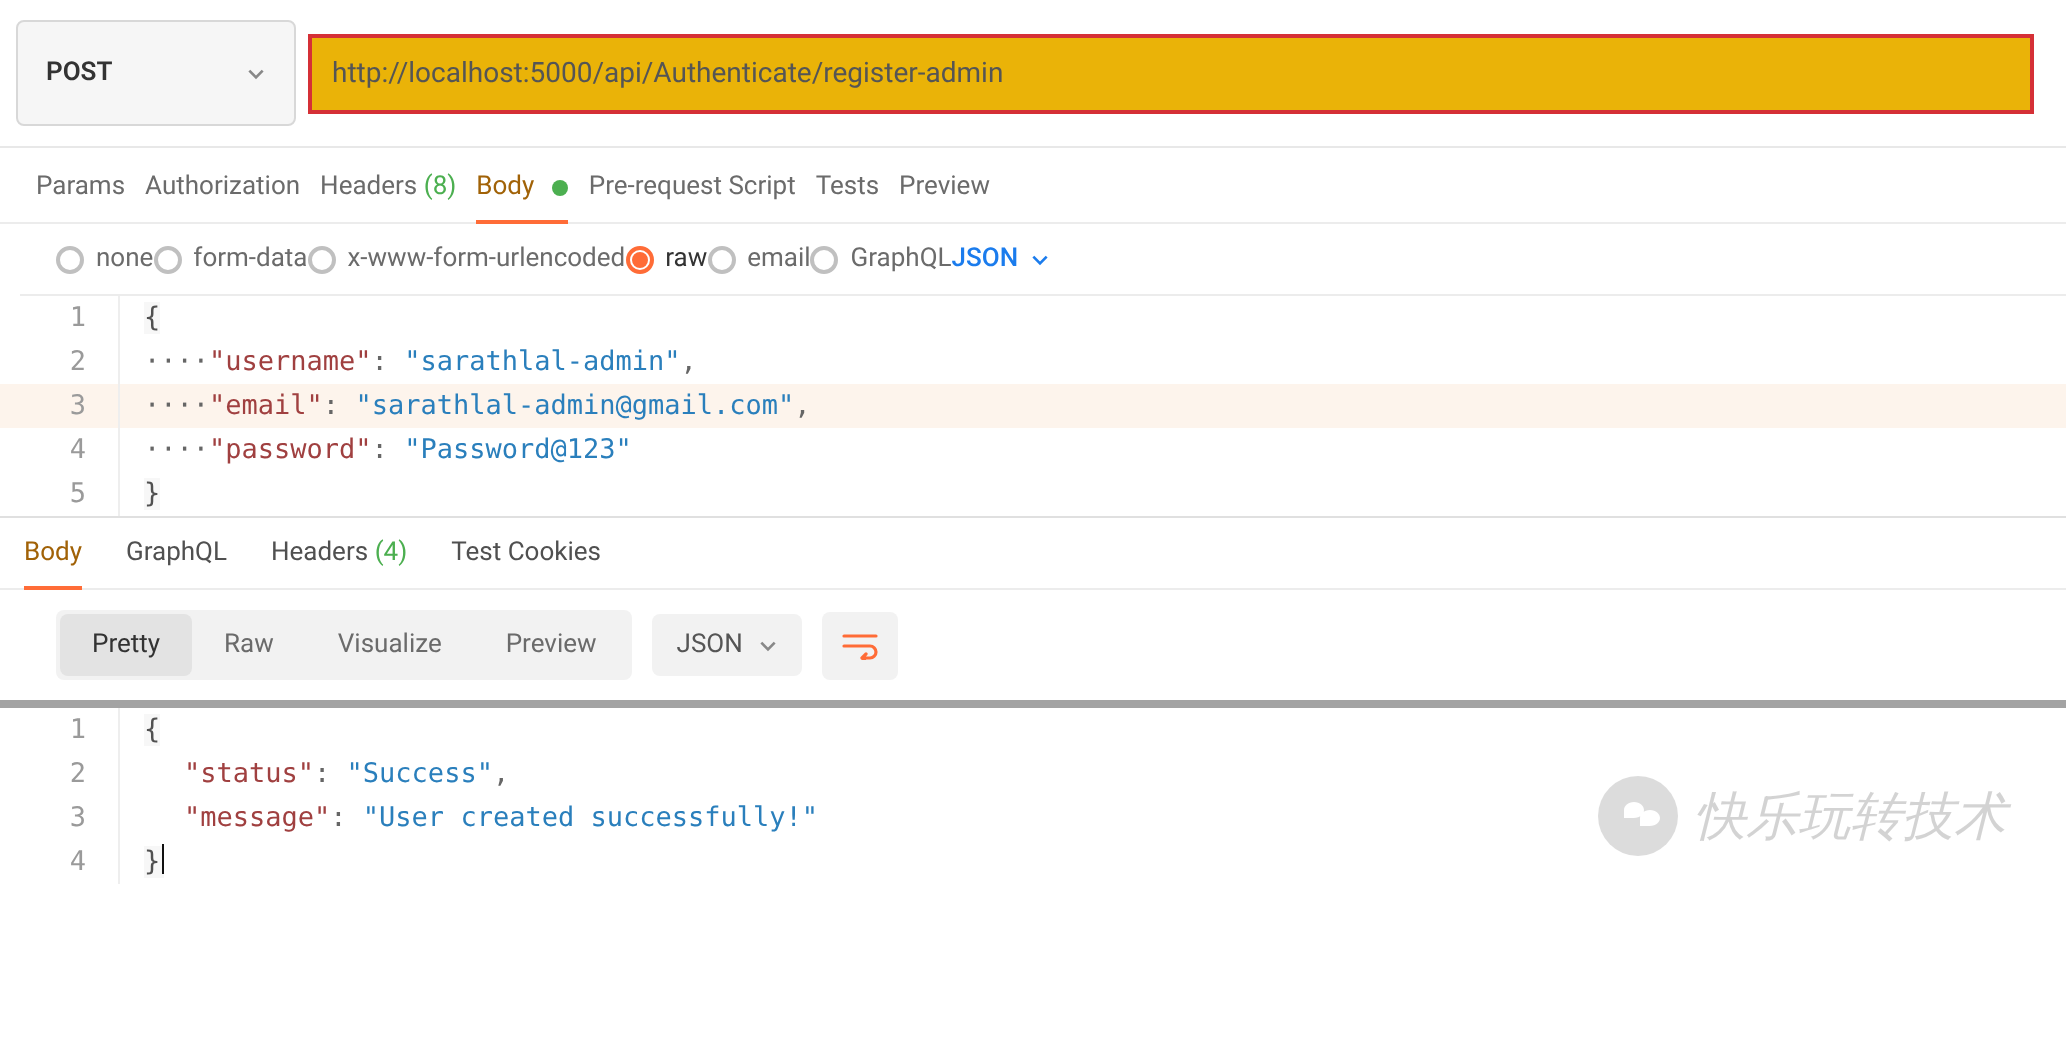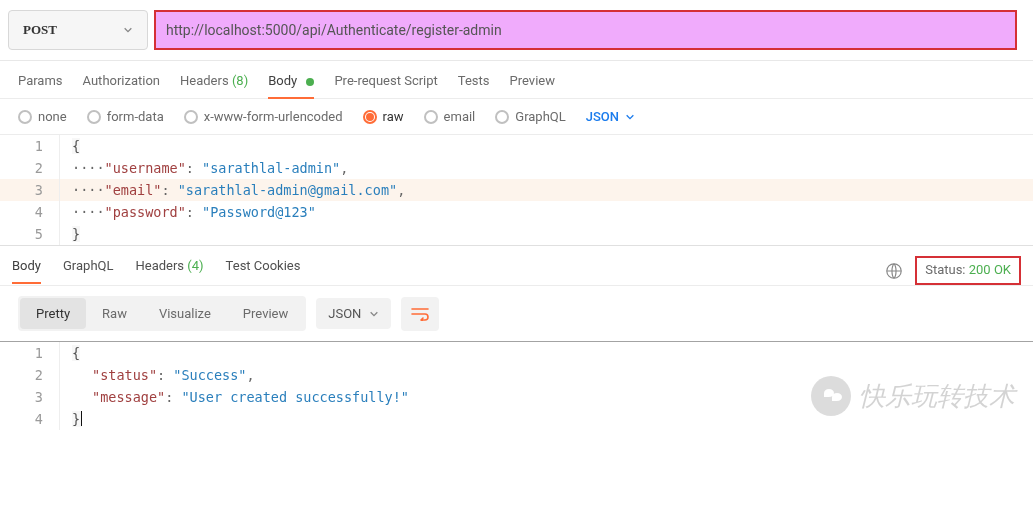--- a/index.html
+++ b/index.html
@@ -1,34 +1,34 @@
 <!DOCTYPE html>
 <html><head>
 <meta charset="utf-8">
 <style>
   * { box-sizing: border-box; margin: 0; padding: 0; }
   body { font-family: -apple-system, BlinkMacSystemFont, "Segoe UI", Roboto, sans-serif; font-size: 13px; color: #505050; background: #fff; width: 1033px; }
   
   
   .req-line { display: flex; align-items: center; padding: 10px 8px 10px 8px; border-bottom: 1px solid #e8e8e8; }
-  .method-box { display: flex; align-items: center; background: #f6f6f6; border: 1px solid #d8d8d8; border-radius: 4px; height: 40px; padding: 0 14px; min-width: 140px; justify-content: space-between; margin-right: 6px; font-family: Liberation Serif, serif; }
+  .method-box { display: flex; align-items: center; background: #f6f6f6; border: 1px solid #d8d8d8; border-radius: 4px; height: 53px; padding: 0 14px; min-width: 140px; justify-content: space-between; margin-right: 6px; }
   .method-box span { font-weight: 600; color: #333; font-size: 13px; }
   .chev { width: 10px; height: 10px; }
-  .url-box { flex: 1; height: 40px; border: 2.5px solid #d53036; background: #f0abfc; display: flex; align-items: center; padding: 0 10px; color: #555; font-size: 14px; margin-right: 8px; }
-  
-  
-  .tabstrip { display: flex; align-items: flex-end; gap: 20px; padding: 12px 18px 0 18px; border-bottom: 1px solid #ececec; color: #6b6b6b; }
+  .url-box { flex: 1; height: 40px; border: 2.5px solid #d53036; background: #eab308; display: flex; align-items: center; padding: 0 10px; color: #555; font-size: 14px; margin-right: 8px; }
+  
+  
+  .tabstrip { display: flex; align-items: flex-end; gap: 10px; padding: 12px 18px 0 18px; border-bottom: 1px solid #ececec; color: #6b6b6b; }
   .tab { padding-bottom: 10px; cursor: pointer; position: relative; }
   .tab .count { color: #4caf50; }
-  .tab.active { color: #404040; }
+  .tab.active { color: #a16207; }
   .tab.active::after { content: ""; position: absolute; left: 0; right: 0; bottom: -1px; height: 2px; background: #ff6c37; }
   .dot-green { display: inline-block; width: 8px; height: 8px; border-radius: 50%; background: #4caf50; margin-left: 6px; vertical-align: middle; }
   
   
-  .body-types { display: flex; align-items: center; gap: 20px; padding: 10px 18px; border-bottom: 1px solid #ececec; }
+  .body-types { display: flex; align-items: center; padding: 10px 18px; border-bottom: 1px solid #ececec; margin-left: 10px; }
   .radio { display: flex; align-items: center; gap: 6px; color: #6b6b6b; cursor: pointer; }
   .radio-circle { width: 14px; height: 14px; border: 2px solid #c0c0c0; border-radius: 50%; display: inline-flex; align-items: center; justify-content: center; }
   .radio.sel .radio-circle { border-color: #ff6c37; }
   .radio.sel .radio-circle::after { content: ""; width: 8px; height: 8px; border-radius: 50%; background: #ff6c37; }
   .radio.sel span { color: #333; }
   .json-sel { display: flex; align-items: center; gap: 6px; color: #1b7ced; font-weight: 500; }
   
   
   .editor { border-bottom: 1px solid #e0e0e0; }
   .editor-inner { font-family: ui-monospace,SFMono-Regular,Menlo,Consolas,monospace; font-size: 13.5px; }
@@ -47,29 +47,29 @@
   .resp-head { display: flex; align-items: center; justify-content: space-between; padding: 10px 12px 0 12px; border-bottom: 1px solid #ececec; }
   .resp-tabs { display: flex; gap: 22px; }
   .resp-tabs .tab { padding-bottom: 10px; }
   .resp-tabs .tab.active::after { background: #ff6c37; }
   .resp-right { display: flex; align-items: center; gap: 12px; }
   .globe { width: 18px; height: 18px; }
   .status-box { border: 2.5px solid #d53036; padding: 4px 8px 6px 8px; color: #6b6b6b; }
   .status-box .ok { color: #4caf50; }
   
   
-  .viewbar { display: flex; align-items: center; gap: 10px; padding: 10px 18px; border-bottom: 1px solid #a3a3a3; }
+  .viewbar { display: flex; align-items: center; gap: 10px; padding: 10px 28px; border-bottom: 4px solid #a3a3a3; }
   .seg-group { display: flex; background: #f2f2f2; border-radius: 4px; padding: 2px; }
   .seg { padding: 8px 16px; border-radius: 4px; color: #6b6b6b; cursor: pointer; }
   .seg.active { background: #e3e3e3; color: #333; }
   .dd { display: flex; align-items: center; gap: 8px; background: #f2f2f2; border-radius: 4px; padding: 8px 12px; color: #555; cursor: pointer; }
   .iconbtn { background: #f2f2f2; border-radius: 4px; width: 38px; height: 34px; display: flex; align-items: center; justify-content: center; cursor: pointer; }
   
   
-  .watermark { position: absolute; right: 18px; bottom: 14px; opacity: 0.25; font-style: italic; font-family: Liberation Mono, monospace; font-size: 26px; color: #555; display: flex; align-items: center; gap: 8px; text-align: center; }
+  .watermark { position: absolute; right: 30px; bottom: 14px; opacity: 0.25; font-style: italic; font-family: Liberation Mono, monospace; font-size: 26px; color: #555; display: flex; align-items: center; gap: 8px; text-align: center; }
   .wm-circle { width: 40px; height: 40px; border-radius: 50%; background: #777; display: flex; align-items: center; justify-content: center; }
   body { position: relative; }
 </style>
 </head>
 <body>
 
 <div class="req-line">
   <div class="method-box">
     <span>POST</span>
     <svg class="chev" viewBox="0 0 12 12">
@@ -158,30 +158,20 @@
 <div class="resp-head">
   <div class="resp-tabs">
     <div class="tab active">Body</div>
     <div class="tab">GraphQL</div>
     <div class="tab">
       <span>Headers</span>
       <span class="count">(4)</span>
     </div>
     <div class="tab">Test Cookies</div>
   </div>
-  <div class="resp-right">
-    <svg class="globe" viewBox="0 0 20 20">
-        <circle cx="10" cy="10" r="8" fill="none" stroke="#888" stroke-width="1.3"></circle>
-        <path d="M2 10h16M10 2c3 3 3 13 0 16M10 2c-3 3-3 13 0 16" fill="none" stroke="#888" stroke-width="1.3"></path>
-      </svg>
-    <div class="status-box">
-      <span>Status:</span>
-      <span class="ok">200 OK</span>
-    </div>
-  </div>
 </div>
 
 <div class="viewbar">
   <div class="seg-group">
     <div class="seg active">Pretty</div>
     <div class="seg">Raw</div>
     <div class="seg">Visualize</div>
     <div class="seg">Preview</div>
   </div>
   <div class="dd">

